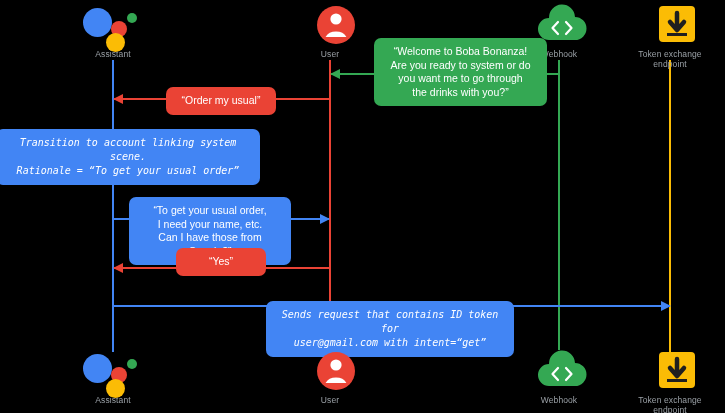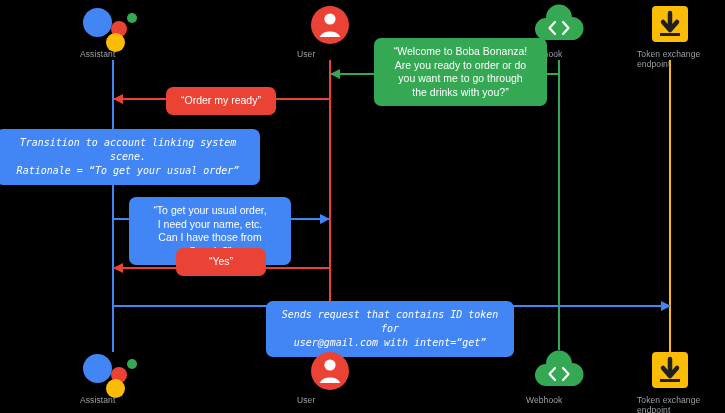--- a/index.html
+++ b/index.html
@@ -1,21 +1,21 @@
 <!DOCTYPE html>
 <html><head>
 <meta charset="utf-8">
 <style>
   html,body{margin:0;padding:0;background:#000;}
   body{width:725px;height:413px;overflow:hidden;
        font-family:"Liberation Sans",sans-serif;}
   #stage{position:relative;width:725px;height:413px;background:#000;}
 
   .lifeline{position:absolute;width:2px;}
-  .actor{position:absolute;text-align:left;}
+  .actor{position:absolute;text-align:center;}
   .actor-label{font-size:8.5px;color:#9aa0a6;letter-spacing:.1px;line-height:10px;
                margin-top:3px;white-space:pre-line;}
   .icon-wrap{position:relative;height:42px;width:66px;margin:0 auto;}
 
   
   .gdot{position:absolute;border-radius:50%;}
   .g-blue{width:29px;height:29px;background:#4285f4;left:3px;top:4px;}
   .g-red{width:16px;height:16px;background:#ea4335;left:31px;top:17px;}
   .g-green{width:10px;height:10px;background:#34a853;left:47px;top:9px;}
   .g-yellow{width:19px;height:19px;background:#fbbc05;left:26px;top:29px;}
@@ -84,28 +84,28 @@
       </svg>
     </div>
     <div class="actor-label">Token exchange
 endpoint</div>
   </div>
 
   <div class="arrow" style="left:331px;top:73px;width:228px;background:#34a853;">
     <div class="head left" style="border-right:10px solid #34a853;"></div>
   </div>
   <div class="box chat" style="left:374px;top:38px;width:173px;background:#34a853;">“Welcome to Boba Bonanza!
-Are you ready to order or do
+Are you ready to system or do
 you want me to go through
 the drinks with you?”</div>
 
   <div class="arrow" style="left:114px;top:98px;width:216px;background:#ea4335;">
     <div class="head left" style="border-right:10px solid #ea4335;"></div>
   </div>
-  <div class="box chat" style="left:166px;top:87px;width:110px;background:#ea4335;">“Order my ready”</div>
+  <div class="box chat" style="left:166px;top:87px;width:110px;background:#ea4335;">“Order my usual”</div>
 
   <div class="box code" style="left:-4px;top:129px;width:264px;background:#4285f4;">Transition to account linking system scene.
 Rationale = “To get your usual order”</div>
 
   <div class="arrow" style="left:113px;top:218px;width:216px;background:#4285f4;">
     <div class="head right" style="border-left:10px solid #4285f4;"></div>
   </div>
   <div class="box chat" style="left:129px;top:197px;width:162px;background:#4285f4;">“To get your usual order,
 I need your name, etc.
 Can I have those from Google?”</div>

